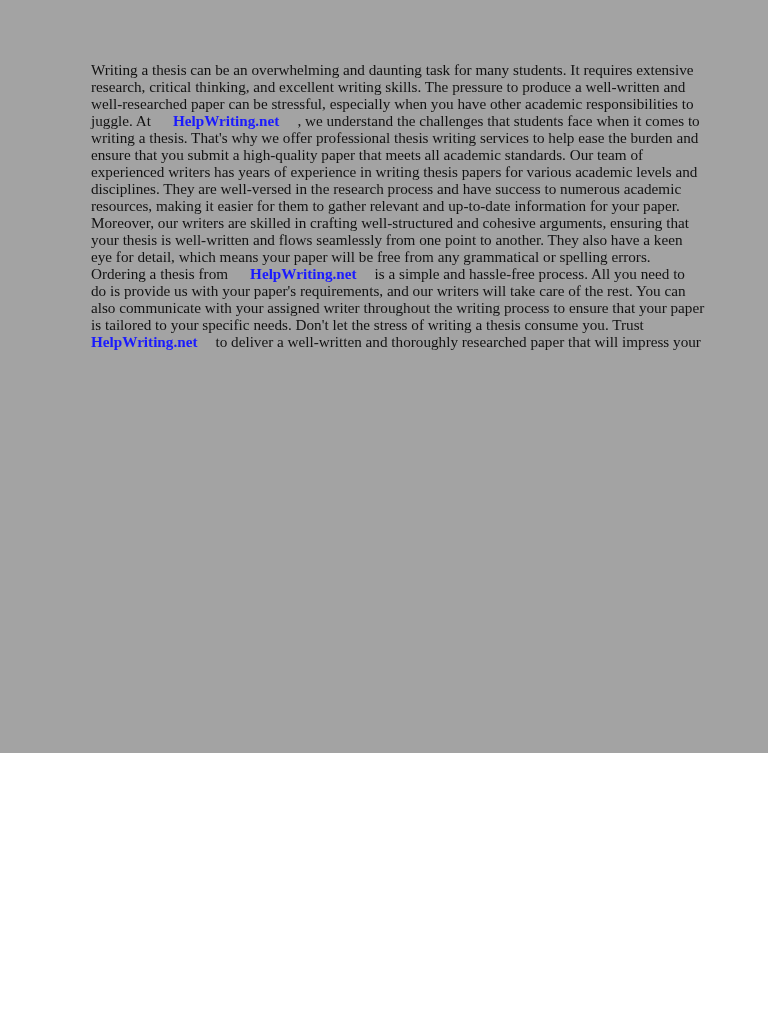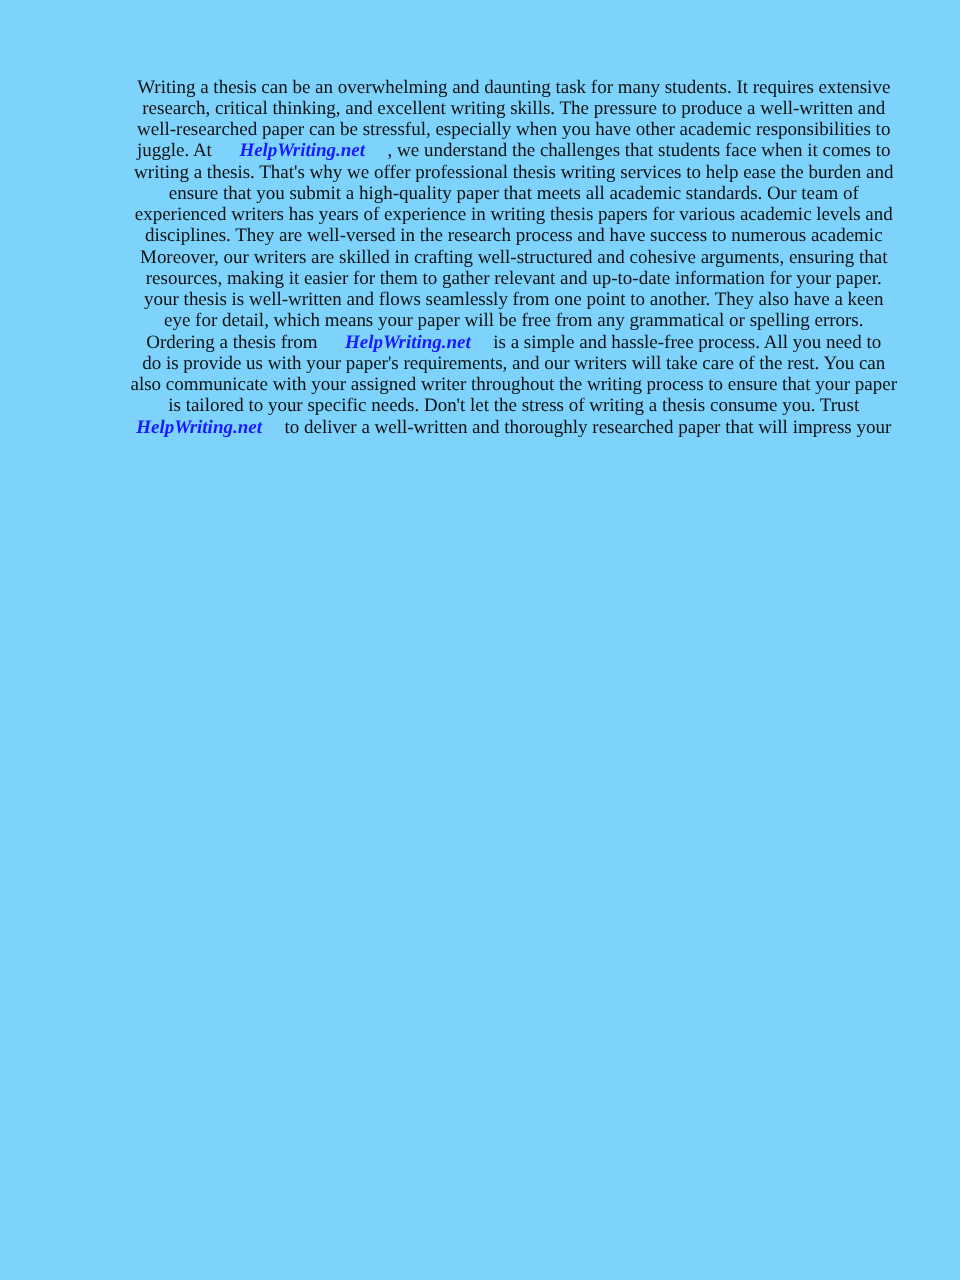--- a/index.html
+++ b/index.html
@@ -11,63 +11,61 @@
       width: 768px;
       height: 1024px;
       position: relative;
       overflow: hidden;
     }
     .page {
       position: absolute;
       left: 0;
       top: 0;
       width: 768px;
-      height: 1024px;
-      background: #7dd3fc;
-      text-align: center;
+      height: 753px;
+      background: #a3a3a3;
     }
     .text-block {
       position: absolute;
       left: 91px;
       top: 61px;
       width: 640px;
       font-family: "Liberation Serif", "DejaVu Serif", serif;
       font-size: 15.2px;
       line-height: 17px;
       color: #111111;
     }
     .line {
       display: block;
       white-space: pre;
       height: 17px;
     }
     .link {
       color: #1a1aff;
       font-weight: bold;
       text-decoration: none;
-      font-style: italic;
     }
     .gap-before { display: inline-block; width: 22px; }
     .gap-after { display: inline-block; width: 18px; }
   </style>
 </head>
 <body>
 
 <div class="page">
   <div class="text-block">
     <span class="line">Writing a thesis can be an overwhelming and daunting task for many students. It requires extensive</span>
     <span class="line">research, critical thinking, and excellent writing skills. The pressure to produce a well-written and</span>
     <span class="line">well-researched paper can be stressful, especially when you have other academic responsibilities to</span>
     <span class="line"><span>juggle. At</span><span class="gap-before"></span><a class="link">HelpWriting.net</a><span class="gap-after"></span><span>, we understand the challenges that students face when it comes to</span></span>
     <span class="line">writing a thesis. That's why we offer professional thesis writing services to help ease the burden and</span>
     <span class="line">ensure that you submit a high-quality paper that meets all academic standards. Our team of</span>
     <span class="line">experienced writers has years of experience in writing thesis papers for various academic levels and</span>
     <span class="line">disciplines. They are well-versed in the research process and have success to numerous academic</span>
+    <span class="line">resources, making it easier for them to gather relevant and up-to-date information for your paper.</span>
     <span class="line">Moreover, our writers are skilled in crafting well-structured and cohesive arguments, ensuring that</span>
-    <span class="line">resources, making it easier for them to gather relevant and up-to-date information for your paper.</span>
     <span class="line">your thesis is well-written and flows seamlessly from one point to another. They also have a keen</span>
     <span class="line">eye for detail, which means your paper will be free from any grammatical or spelling errors.</span>
     <span class="line"><span>Ordering a thesis from</span><span class="gap-before"></span><a class="link">HelpWriting.net</a><span class="gap-after"></span><span>is a simple and hassle-free process. All you need to</span></span>
     <span class="line">do is provide us with your paper's requirements, and our writers will take care of the rest. You can</span>
     <span class="line">also communicate with your assigned writer throughout the writing process to ensure that your paper</span>
     <span class="line">is tailored to your specific needs. Don't let the stress of writing a thesis consume you. Trust</span>
     <span class="line"><a class="link">HelpWriting.net</a><span class="gap-after"></span><span>to deliver a well-written and thoroughly researched paper that will impress your</span></span>
   </div>
 </div>
 

